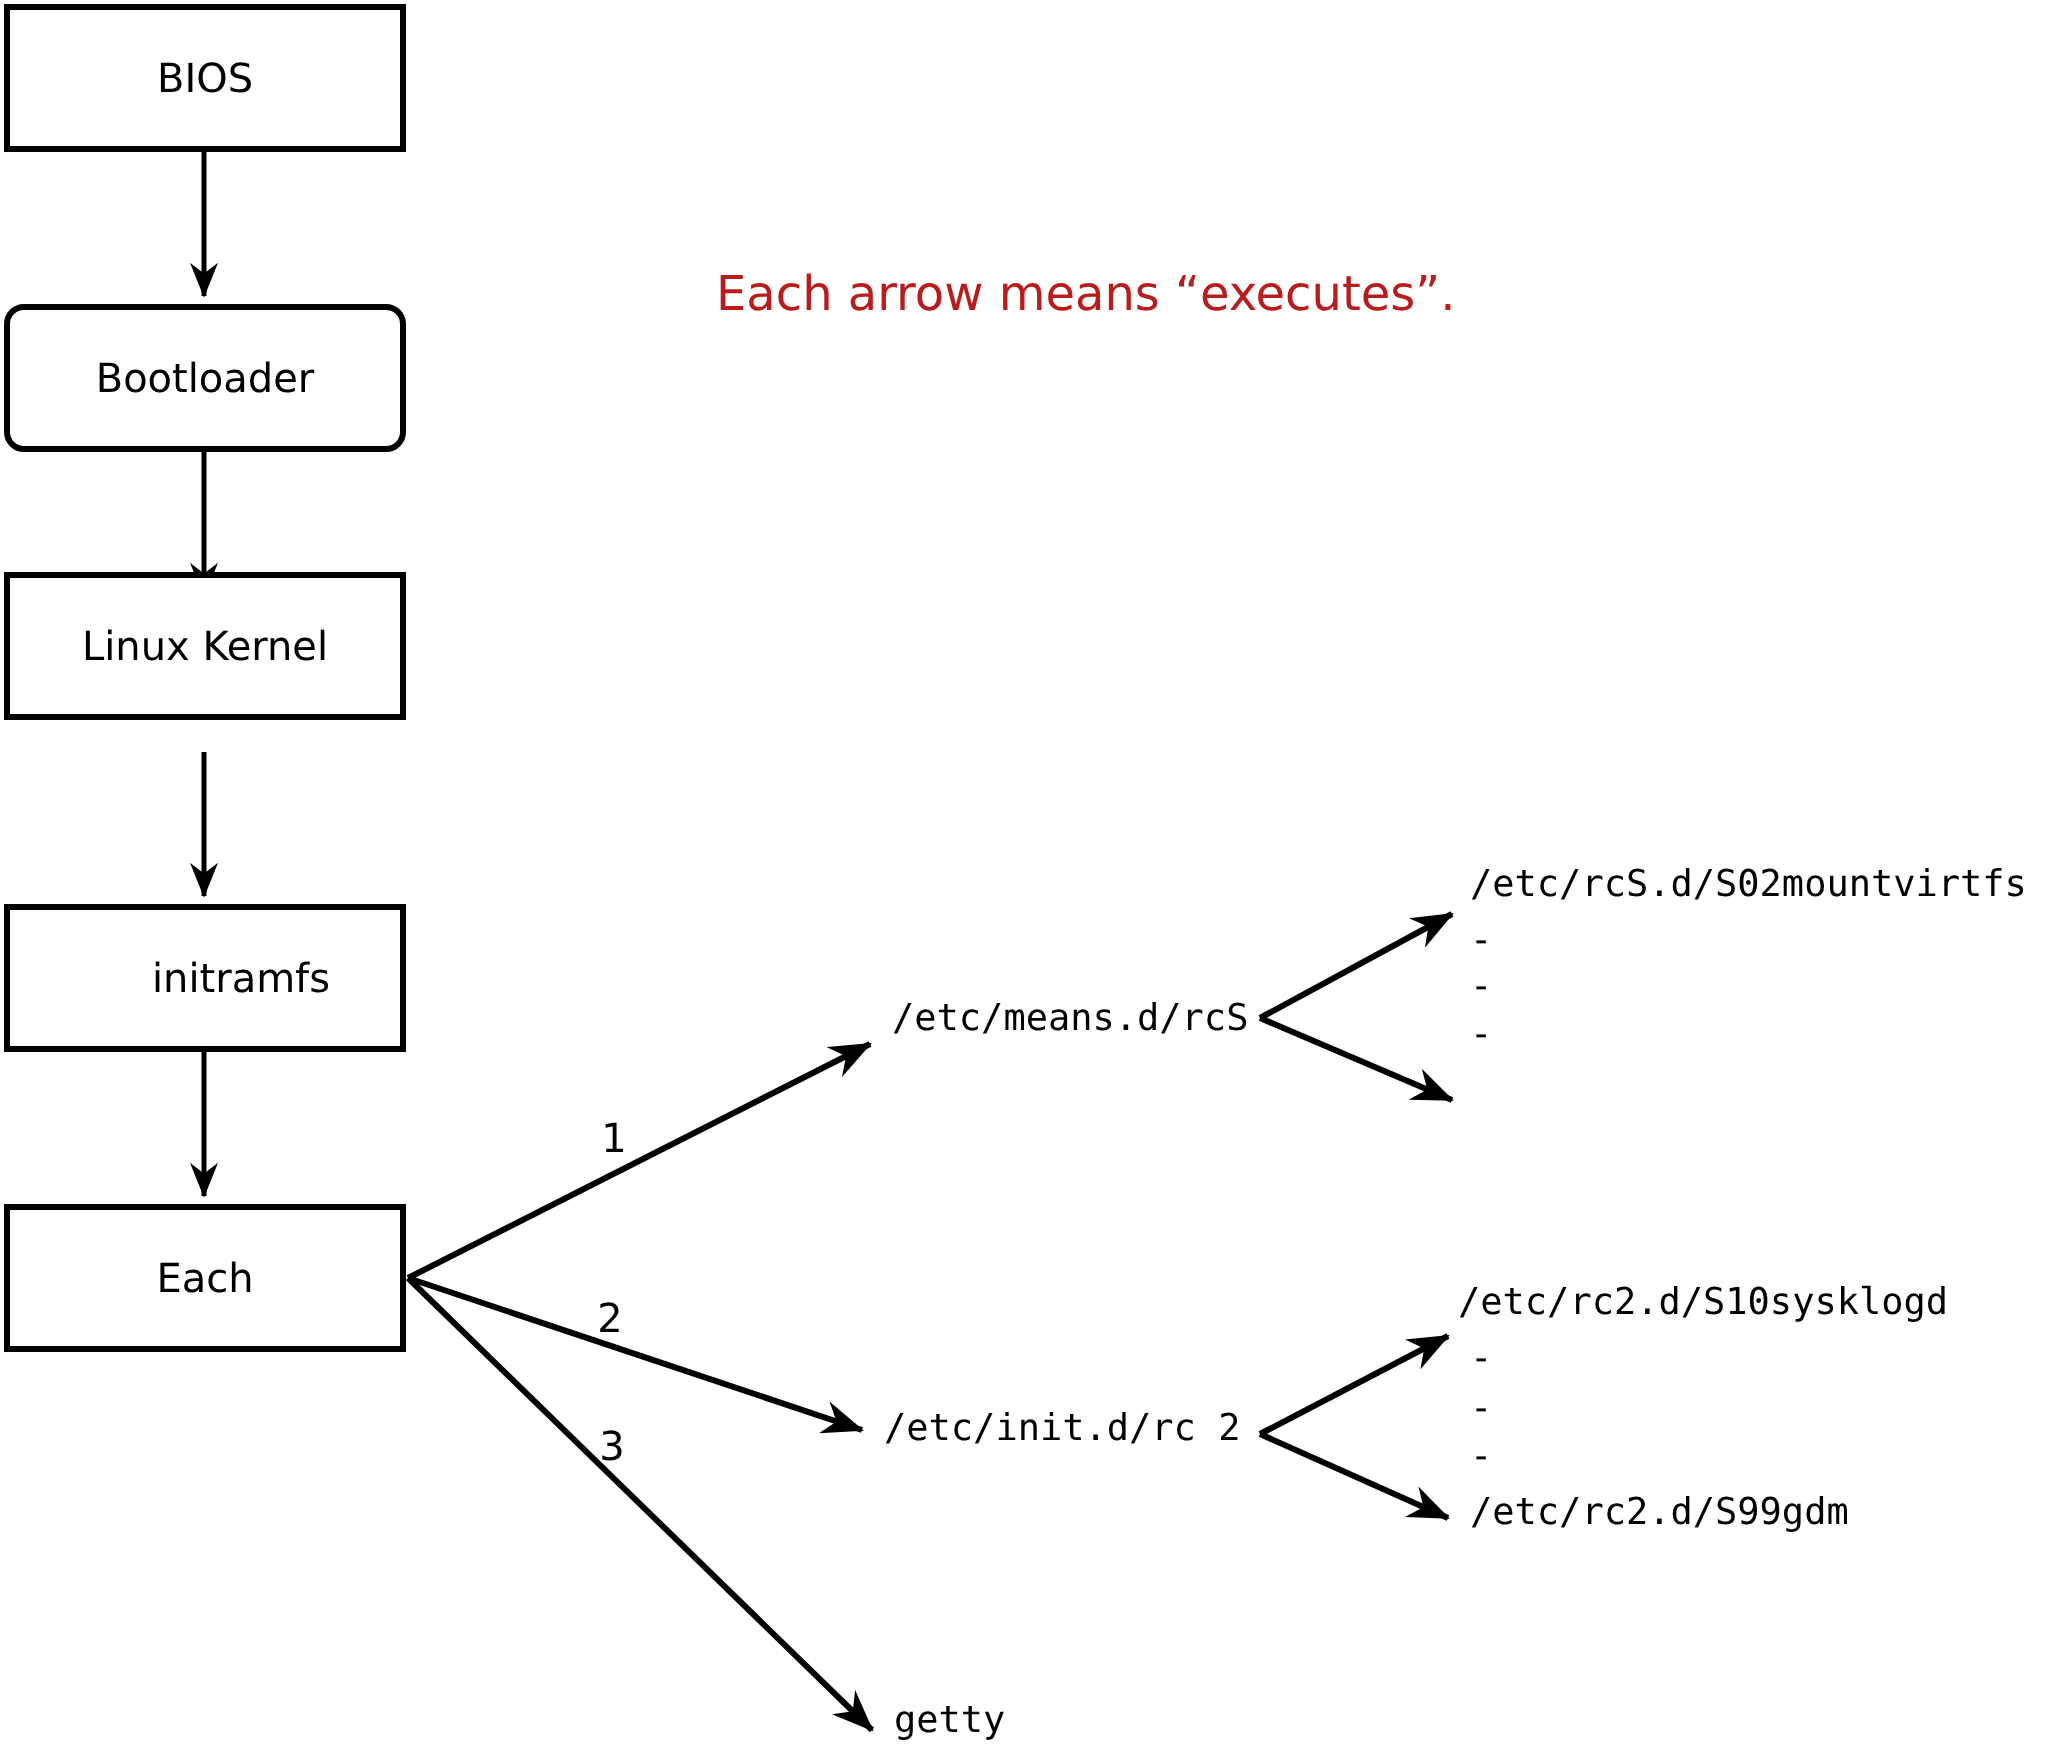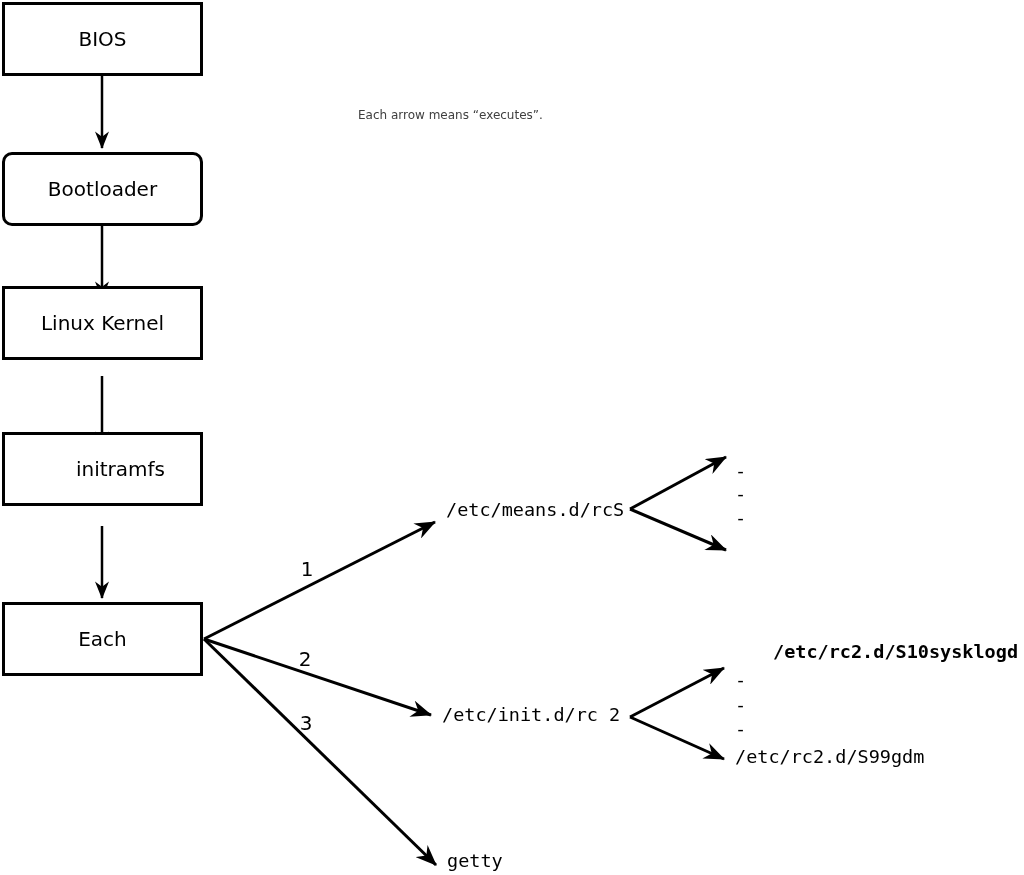--- a/index.html
+++ b/index.html
@@ -44,24 +44,25 @@
   .num-label {
     position: absolute;
     transform: translate(-50%, -50%);
     font-size: 20px;
     color: #000000;
     line-height: 1;
   }
   .note-label {
     position: absolute;
     transform: translateY(-50%);
-    font-size: 12px;
-    color: #404040;
+    font-size: 24px;
+    color: #b91c1c;
     white-space: pre;
     line-height: 1;
+    margin-top: 32px;
   }
   .edge { stroke: #000000; fill: none; }
   .edge.thin  { stroke-width: 2.5; }
   .edge.thick { stroke-width: 3; }
 </style>
 </head>
 <body>
 
 <div id="stage">
 
@@ -86,34 +87,35 @@
 
     <line class="edge thick" x1="630" y1="717" x2="724" y2="668" marker-end="url(#vee)"></line>
     <line class="edge thick" x1="630" y1="717" x2="724" y2="759" marker-end="url(#vee)"></line>
   </svg>
 
   <div class="note-label" style="left:358px; top:115px;">Each arrow means “executes”.</div>
 
   <div class="flow-box" style="top:2px;text-align:right;">BIOS</div>
   <div class="flow-box" style="top:152px;border-radius:10px;">Bootloader</div>
   <div class="flow-box" style="top:286px;">Linux Kernel</div>
-  <div class="flow-box" style="top:432px;padding-left:36px;">initramfs</div>
+  <div class="flow-box" style="top:452px;padding-left:36px;">initramfs</div>
   <div class="flow-box" style="top:602px;">Each</div>
 
   <div class="num-label" style="left:307px; top:569px;">1</div>
   <div class="num-label" style="left:305px; top:659px;">2</div>
   <div class="num-label" style="left:306px; top:723px;">3</div>
 
   <div class="mono-label" style="left:446px; top:510px;">/etc/means.d/rcS</div>
   <div class="mono-label" style="left:442px; top:715px;">/etc/init.d/rc 2</div>
   <div class="mono-label" style="left:447px; top:861px;">getty</div>
 
+  <div class="mono-label" style="left:735px; top:443px;">/etc/rcS.d/S02mountvirtfs</div>
   <div class="mono-label" style="left:735px; top:471px;">-</div>
   <div class="mono-label" style="left:735px; top:494px;">-</div>
   <div class="mono-label" style="left:735px; top:518px;">-</div>
 
-  <div class="mono-label" style="left:773px; top:652px;font-weight:bold;">/etc/rc2.d/S10sysklogd</div>
+  <div class="mono-label" style="left:729px; top:652px;">/etc/rc2.d/S10sysklogd</div>
   <div class="mono-label" style="left:735px; top:680px;">-</div>
   <div class="mono-label" style="left:735px; top:705px;">-</div>
   <div class="mono-label" style="left:735px; top:729px;">-</div>
   <div class="mono-label" style="left:735px; top:757px;">/etc/rc2.d/S99gdm</div>
 
 </div>
 
 </body></html>

